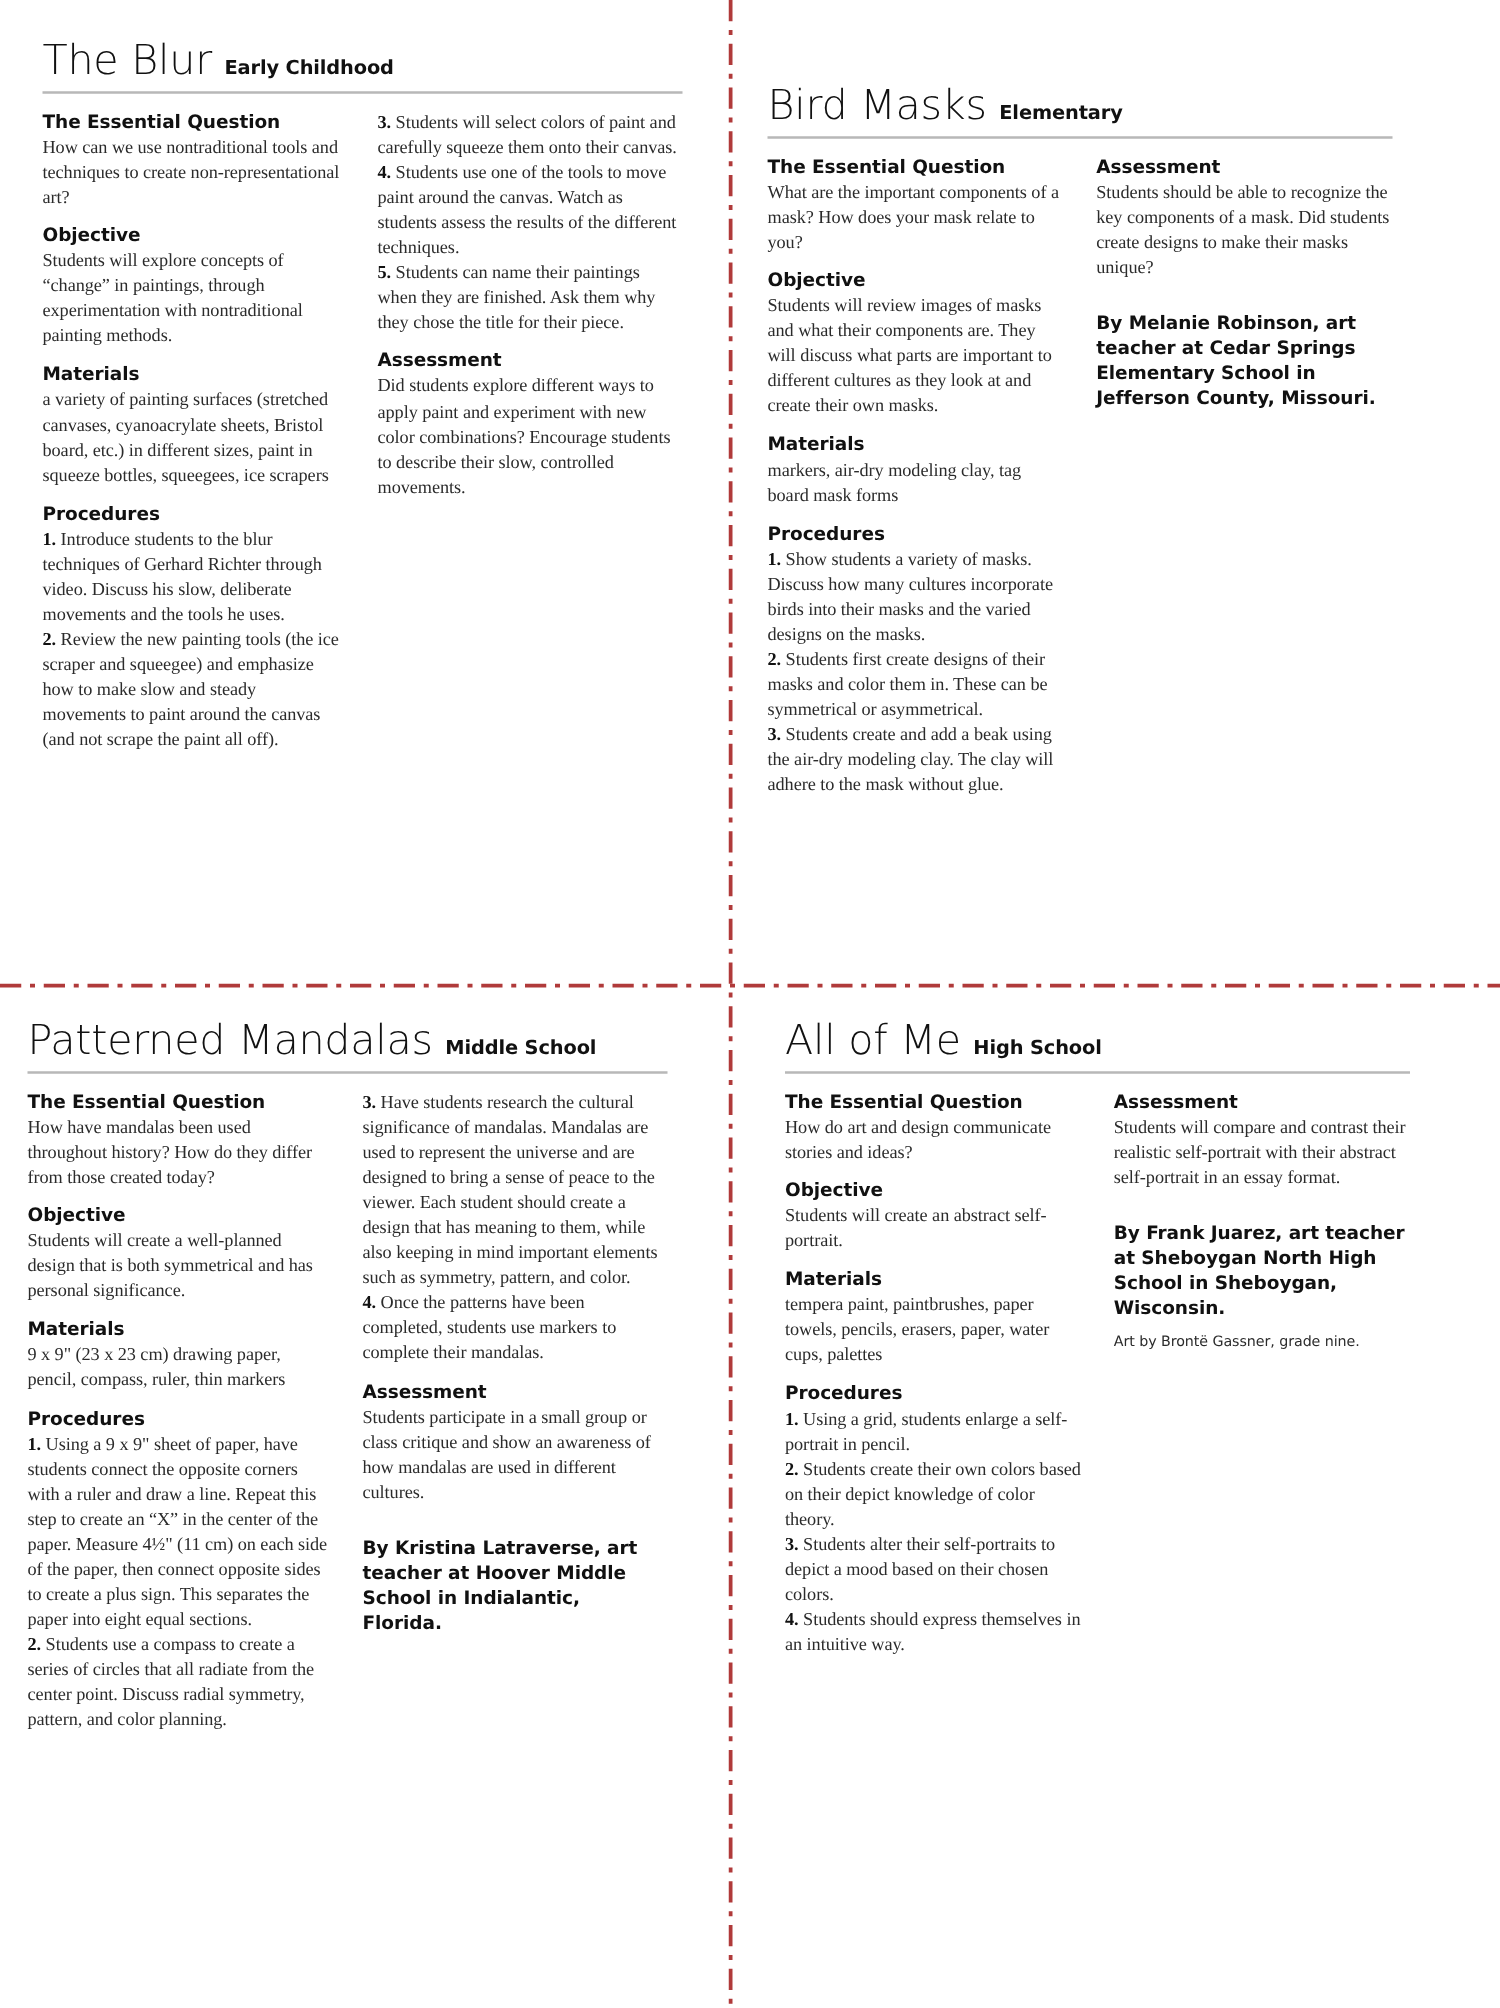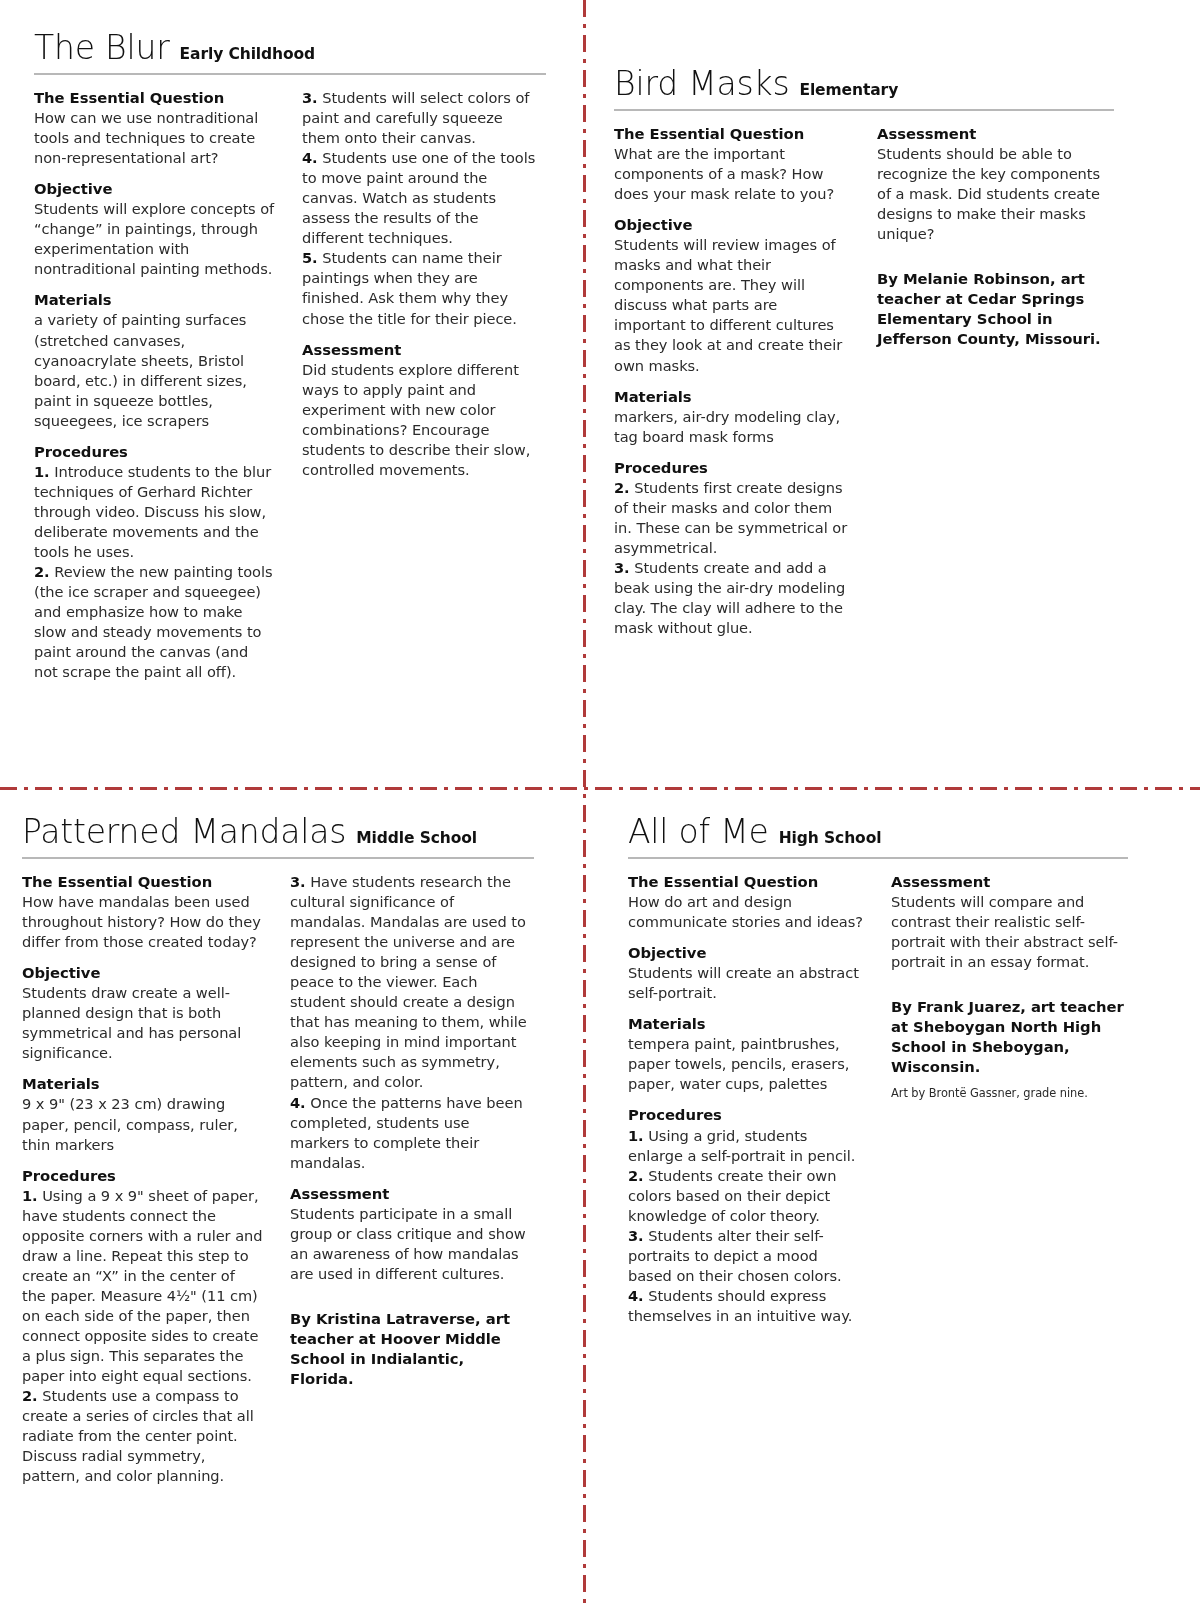--- a/index.html
+++ b/index.html
@@ -77,21 +77,21 @@
 
   h4.head{
     margin:0 0 0 0;
     font-size:14.8px;
     font-weight:bold;
     color:#111;
     letter-spacing:-0.05px;
     line-height:20.05px;
   }
   h4.head.spaced{margin-top:11px;}
-  p.body{margin:0;}
+  p.body{margin:0;font-family:Liberation Serif, serif;}
   p.body + p.body{margin-top:0;}
   .num{font-weight:bold;color:#111;}
   p.credit{
     margin:0;
     margin-top:25px;
     font-weight:bold;
     color:#111;
     font-size:14.8px;
     line-height:20.05px;
     letter-spacing:-0.05px;
@@ -149,20 +149,21 @@
     <div class="rule"></div>
     <div class="cols">
       <div class="col">
         <h4 class="head">The Essential Question</h4>
         <p class="body">What are the important components of a mask? How does your mask relate to you?</p>
         <h4 class="head spaced">Objective</h4>
         <p class="body">Students will review images of masks and what their components are. They will discuss what parts are important to different cultures as they look at and create their own masks.</p>
         <h4 class="head spaced">Materials</h4>
         <p class="body">markers, air-dry modeling clay, tag board mask forms</p>
         <h4 class="head spaced">Procedures</h4>
+        <p class="body"><span class="num">1.</span><span> Show students a variety of masks. Discuss how many cultures incorporate birds into their masks and the varied designs on the masks.</span></p>
         <p class="body"><span class="num">2.</span><span> Students first create designs of their masks and color them in. These can be symmetrical or asymmetrical.</span></p>
         <p class="body"><span class="num">3.</span><span> Students create and add a beak using the air-dry modeling clay. The clay will adhere to the mask without glue.</span></p>
       </div>
       <div class="col">
         <h4 class="head">Assessment</h4>
         <p class="body">Students should be able to recognize the key components of a mask. Did students create designs to make their masks unique?</p>
         <p class="credit">By Melanie Robinson, art teacher at Cedar Springs Elementary School in Jefferson County, Missouri.</p>
       </div>
     </div>
   </div>
@@ -171,21 +172,21 @@
     <div class="title-row">
       <span class="title">Patterned Mandalas</span>
       <span class="grade">Middle School</span>
     </div>
     <div class="rule"></div>
     <div class="cols">
       <div class="col">
         <h4 class="head">The Essential Question</h4>
         <p class="body">How have mandalas been used throughout history? How do they differ from those created today?</p>
         <h4 class="head spaced">Objective</h4>
-        <p class="body">Students draw create a well-planned design that is both symmetrical and has personal significance.</p>
+        <p class="body">Students will create a well-planned design that is both symmetrical and has personal significance.</p>
         <h4 class="head spaced">Materials</h4>
         <p class="body">9 x 9" (23 x 23 cm) drawing paper, pencil, compass, ruler, thin markers</p>
         <h4 class="head spaced">Procedures</h4>
         <p class="body"><span class="num">1.</span><span> Using a 9 x 9" sheet of paper, have students connect the opposite corners with a ruler and draw a line. Repeat this step to create an “X” in the center of the paper. Measure 4½" (11 cm) on each side of the paper, then connect opposite sides to create a plus sign. This separates the paper into eight equal sections.</span></p>
         <p class="body"><span class="num">2.</span><span> Students use a compass to create a series of circles that all radiate from the center point. Discuss radial symmetry, pattern, and color planning.</span></p>
       </div>
       <div class="col">
         <p class="body"><span class="num">3.</span><span> Have students research the cultural significance of mandalas. Mandalas are used to represent the universe and are designed to bring a sense of peace to the viewer. Each student should create a design that has meaning to them, while also keeping in mind important elements such as symmetry, pattern, and color.</span></p>
         <p class="body"><span class="num">4.</span><span> Once the patterns have been completed, students use markers to complete their mandalas.</span></p>
         <h4 class="head spaced">Assessment</h4>

